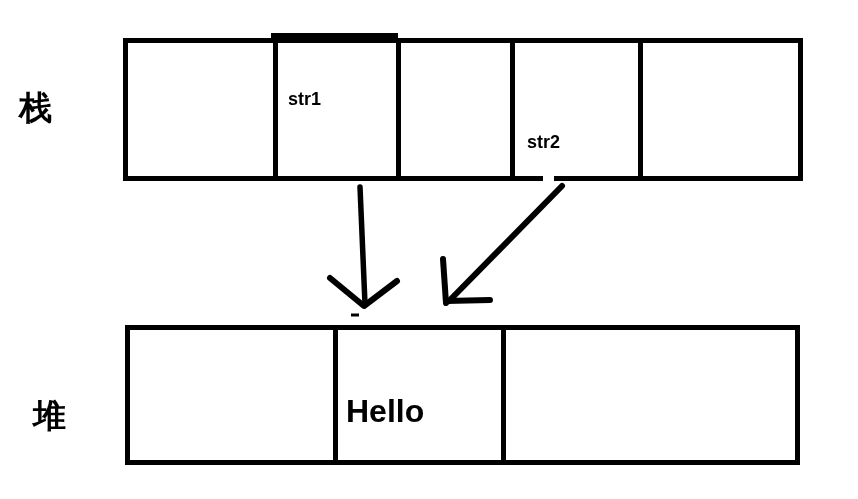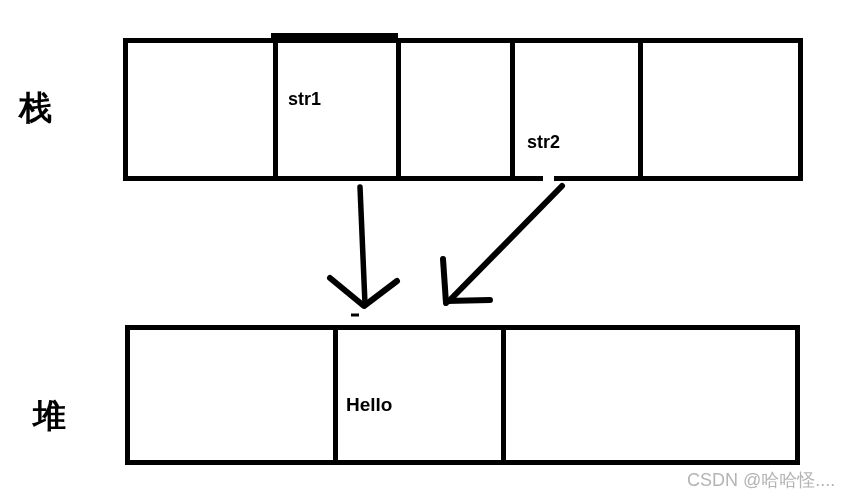--- a/index.html
+++ b/index.html
@@ -38,21 +38,21 @@
   .cell-label {
     position: absolute;
     font-size: 18px;
     font-weight: bold;
     color: #000000;
     line-height: 1;
     white-space: nowrap;
   }
   .str1-label  { left: 288px; top: 90px; }
   .str2-label  { left: 527px; top: 98px; margin-top: 35px; }
-  .hello-label { left: 346px; top: 395px; font-size: 19px; }
+  .hello-label { left: 346px; top: 395px; font-size: 32px; }
   .stroke-patch { position: absolute; background: #000000; }
   .str1-top-stroke { left: 271px; top: 33px; width: 127px; height: 7px; }
   .white-patch { position: absolute; background: #ffffff; }
   .str2-border-gap { left: 543px; top: 175px; width: 11px; height: 7px; }
   .arrow-layer {
     position: absolute;
     left: 0; top: 0;
     width: 858px; height: 499px;
     pointer-events: none;
   }
@@ -104,15 +104,14 @@
 
     <g>
       <path d="M562 186 L449 301" stroke="#000000" stroke-width="6" fill="none" stroke-linecap="round"></path>
       <path d="M443 259 L446 303" stroke="#000000" stroke-width="6" fill="none" stroke-linecap="round"></path>
       <path d="M446 301 L490 300" stroke="#000000" stroke-width="6" fill="none" stroke-linecap="round"></path>
     </g>
 
     <path d="M351 315 L359 315" stroke="#000000" stroke-width="3" fill="none"></path>
   </svg>
 
-  <span class="watermark">CSDN @哈哈怪....</span>
 
 </div>
 
 </body></html>

